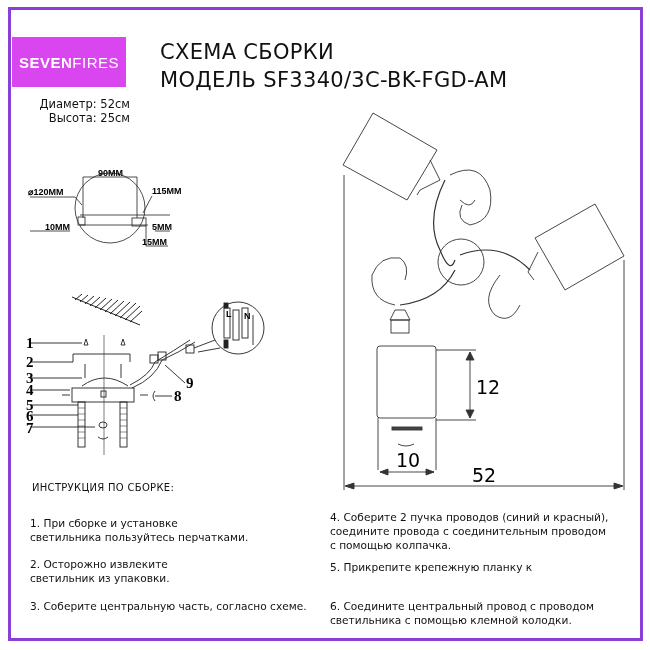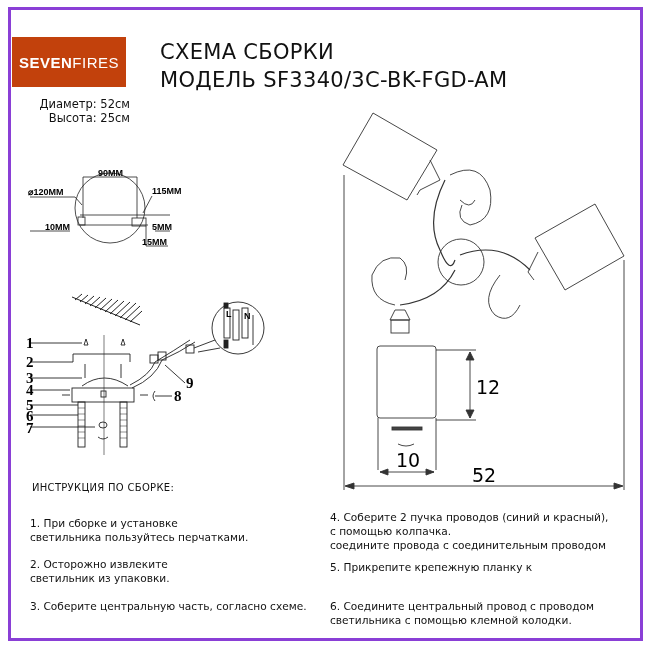--- a/index.html
+++ b/index.html
@@ -1,18 +1,18 @@
 <!DOCTYPE html>
 <html><head>
 <meta charset="utf-8">
 <style>
   html,body{margin:0;padding:0;background:#fff;}
   body{width:650px;height:650px;position:relative;overflow:hidden;font-family:"DejaVu Sans","Liberation Sans",sans-serif;color:#111;}
   .frame{position:absolute;left:8px;top:7px;width:629px;height:628px;border:3px solid #8a3fd6;box-sizing:content-box;}
-  .logo{position:absolute;left:12px;top:37px;width:114px;height:50px;background:#c2410c;display:flex;align-items:center;justify-content:center;font-family:"Liberation Sans",sans-serif;font-size:15px;letter-spacing:0.5px;color:#fff;}
+  .logo{position:absolute;left:12px;top:37px;width:114px;height:50px;background:#d946ef;display:flex;align-items:center;justify-content:center;font-family:"Liberation Sans",sans-serif;font-size:15px;letter-spacing:0.5px;color:#fff;}
   .logo b{font-weight:bold;}
   .logo span{font-weight:normal;}
   .specs{position:absolute;left:12px;top:97px;width:118px;text-align:right;font-size:11.5px;line-height:14px;}
   .title{position:absolute;left:160px;top:38px;font-size:21px;line-height:28px;font-family:"DejaVu Sans",sans-serif;letter-spacing:0.3px;}
   .instr-h{position:absolute;left:32px;top:482px;font-size:10px;letter-spacing:0.3px;}
   .instr{position:absolute;font-size:10.6px;line-height:14px;}
   svg{position:absolute;left:0;top:0;}
   .dim{font-family:"Liberation Sans",sans-serif;font-weight:bold;font-size:9px;}
   .num{font-family:"Liberation Serif",serif;font-weight:bold;font-size:15px;}
   .big{font-family:"DejaVu Sans",sans-serif;font-size:19px;}
@@ -211,22 +211,22 @@
 <div class="instr" style="left:30px;top:557px;">
   <div>2. Осторожно извлеките</div>
   <div>светильник из упаковки.</div>
 </div>
 <div class="instr" style="left:30px;top:599px;">
   <div>3. Соберите центральную часть, согласно схеме.</div>
 </div>
 
 <div class="instr" style="left:330px;top:510px;">
   <div>4. Соберите 2 пучка проводов (синий и красный),</div>
+  <div>соедините провода с соединительным проводом</div>
   <div>с помощью колпачка.</div>
-  <div>соедините провода с соединительным проводом</div>
 </div>
 <div class="instr" style="left:330px;top:560px;">
   <div>5. Прикрепите крепежную планку к</div>
 </div>
 <div class="instr" style="left:330px;top:599px;">
   <div>6. Соедините центральный провод с проводом</div>
   <div>светильника с помощью клемной колодки.</div>
 </div>
 
 </body></html>

